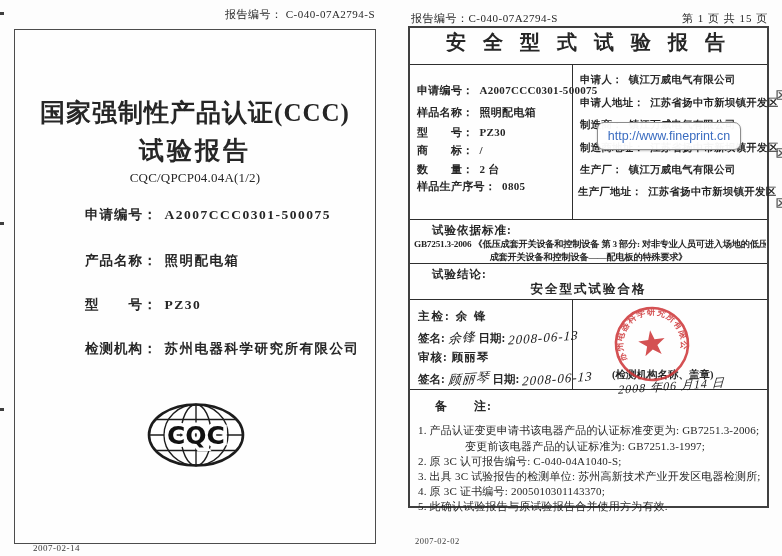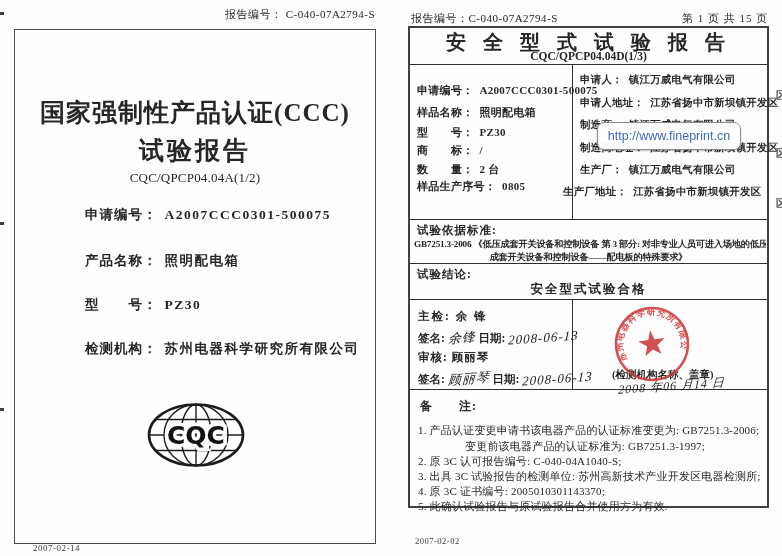--- a/index.html
+++ b/index.html
@@ -10,21 +10,21 @@
   .hdr{font-size:11px;font-weight:400;letter-spacing:.5px;white-space:nowrap;}
   .bigtitle{width:100%;text-align:center;font-size:25px;font-weight:600;letter-spacing:1px;white-space:nowrap;}
   .doccode{width:100%;text-align:center;font-size:13px;font-weight:400;letter-spacing:.2px;}
   .field{font-size:13.5px;font-weight:600;letter-spacing:1px;white-space:nowrap;}
   .field .v{margin-left:7px;letter-spacing:1.5px;}
   .rtitle{width:100%;text-align:center;font-size:20px;font-weight:700;letter-spacing:6px;white-space:nowrap;}
   .rdoccode{width:100%;text-align:center;font-size:11.5px;font-weight:700;}
   .info-line{position:absolute;font-size:11px;font-weight:600;white-space:nowrap;letter-spacing:.3px;}
   .info-line .v{margin-left:6px;}
   .info-sm{font-size:10.4px;}
-  .seclabel{font-size:11.5px;font-weight:700;letter-spacing:1px;white-space:nowrap;}
+  .seclabel{font-size:11.5px;font-weight:700;letter-spacing:1px;white-space:nowrap;margin-left:15px;}
   .stdline{position:absolute;font-size:9.2px;font-weight:600;white-space:nowrap;letter-spacing:-.2px;}
   .conc{width:100%;text-align:center;font-size:12.5px;font-weight:700;letter-spacing:2px;}
   .sgline{position:absolute;font-size:11.5px;font-weight:600;white-space:nowrap;}
   .hand{display:inline-block;font-style:italic;transform:rotate(-4deg) skewX(-6deg);
         font-size:13px;letter-spacing:1px;color:#1c1c1c;font-weight:400;}
   .note{position:absolute;font-size:11px;font-weight:500;white-space:nowrap;letter-spacing:.2px;}
   .row{position:absolute;left:0;width:357px;box-sizing:border-box;border-bottom:1.5px solid #2e2e2e;}
   .row-last{border-bottom:none;}
   .vline{position:absolute;top:0;bottom:0;left:162px;border-left:1.5px solid #2e2e2e;}
   .watermark{position:absolute;left:597px;top:122px;width:142px;height:26px;z-index:30;
@@ -81,21 +81,20 @@
 
   <div class="abs footer-date" style="left:33px;top:543px;">2007-02-14</div>
 
   <div class="abs hdr" style="left:411px;top:11px;">报告编号：C-040-07A2794-S</div>
   <div class="abs hdr" style="left:682px;top:11px;letter-spacing:1px;">第 1 页 共 15 页</div>
 
   <div class="paper" style="left:408px;top:26px;width:361px;height:482px;border:2px solid #404040;box-sizing:border-box;">
 
     <div class="row" style="top:0;height:37px;">
       <div class="abs rtitle" style="top:1px;">安 全 型 式 试 验 报 告</div>
-      <div class="abs rdoccode" style="top:22px;">CQC/QPCP04.04D(1/3)</div>
     </div>
 
     <div class="row" style="top:37px;height:155px;">
       <div class="vline"></div>
       <div class="info-line" style="left:7px;top:18px;">
         <span>申请编号：</span><span class="v">A2007CCC0301-500075</span>
       </div>
       <div class="info-line" style="left:7px;top:40px;">
         <span>样品名称：</span><span class="v">照明配电箱</span>
       </div>
@@ -120,21 +119,21 @@
       </div>
       <div class="info-line info-sm" style="left:170px;top:53px;">
         <span>制造商：</span><span class="v">镇江万威电气有限公司</span>
       </div>
       <div class="info-line info-sm" style="left:170px;top:76px;">
         <span>制造商地址：</span><span class="v">江苏省扬中市新坝镇开发区</span>
       </div>
       <div class="info-line info-sm" style="left:170px;top:98px;">
         <span>生产厂：</span><span class="v">镇江万威电气有限公司</span>
       </div>
-      <div class="info-line info-sm" style="left:153px;top:120px;text-align:center;">
+      <div class="info-line info-sm" style="left:168px;top:120px;text-align:center;">
         <span>生产厂地址：</span><span class="v">江苏省扬中市新坝镇开发区</span>
       </div>
     </div>
 
     <div class="row" style="top:192px;height:44px;">
       <div class="abs seclabel" style="left:7px;top:3px;">试验依据标准:</div>
       <div class="stdline" style="left:4px;top:18px;width:352px;overflow:hidden;">GB7251.3-2006 《低压成套开关设备和控制设备 第 3 部分: 对非专业人员可进入场地的低压</div>
       <div class="stdline" style="left:0;top:31px;width:357px;text-align:center;">成套开关设备和控制设备——配电板的特殊要求》</div>
     </div>
 

